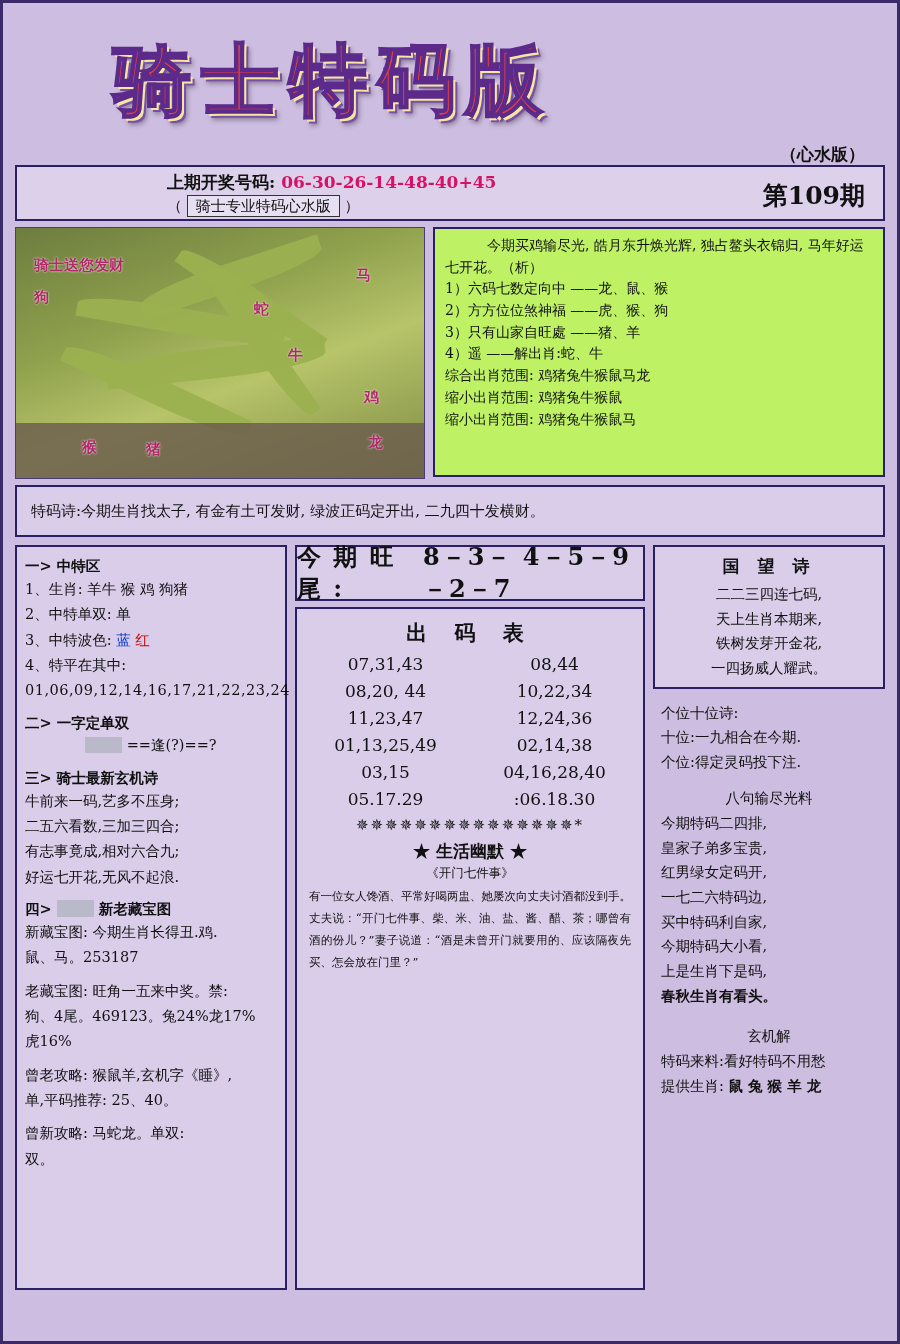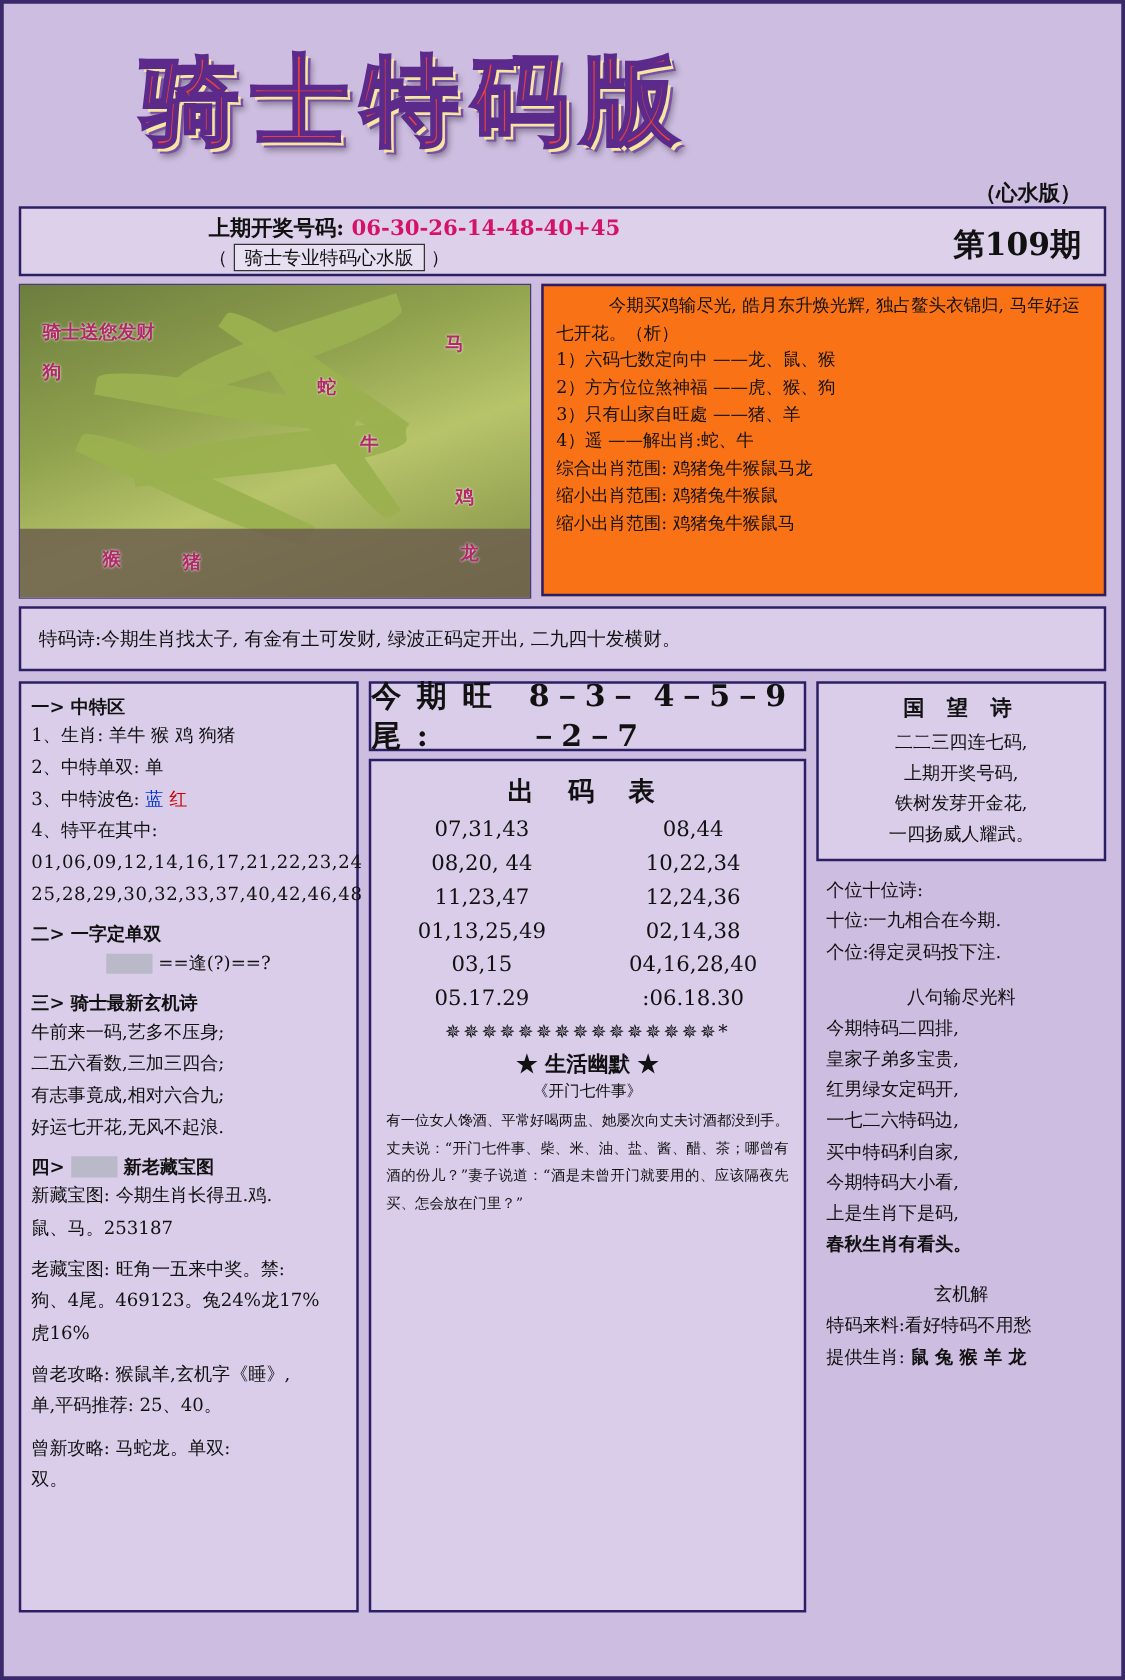--- a/index.html
+++ b/index.html
@@ -26,21 +26,21 @@
   .issue{position:absolute;right:18px;top:12px;font-size:25px;font-weight:bold;color:#111;
      font-family:"DejaVu Serif","Liberation Serif",serif;}
   
   .mid{display:flex;margin:6px 12px 0 12px;gap:8px;height:250px;}
   .photo{position:relative;width:408px;height:250px;border:1px solid #4a3a77;overflow:hidden;
      background:linear-gradient(160deg,#6d7d3f 0%,#8fa14d 35%,#b7c46a 60%,#7d8b42 100%);}
   .leaf{position:absolute;background:#9bb04f;border-radius:50% 0 50% 0;opacity:.95;}
   .photo .zodiac{position:absolute;color:#b02a6a;font-weight:bold;font-size:15px;
       font-family:"DejaVu Serif","Liberation Serif",serif;text-shadow:0 0 2px #fff;}
   .pot{position:absolute;left:0;top:195px;width:100%;height:55px;background:#6d5f4e;opacity:.85;}
-  .analysis{flex:1;border:2px solid #2b1f63;background:#f97316;padding:6px 10px;box-sizing:border-box;
+  .analysis{flex:1;border:2px solid #2b1f63;background:#bef264;padding:6px 10px;box-sizing:border-box;
      font-family:"DejaVu Serif","Liberation Serif",serif;font-size:14px;color:#111;line-height:1.55;}
   .analysis .poem{text-indent:0;}
   
   .special{margin:8px 12px 0 12px;border:2px solid #2b1f63;background:#d9cdea;height:52px;
      display:flex;align-items:center;padding:0 14px;box-sizing:border-box;
      font-family:"DejaVu Serif","Liberation Serif",serif;font-size:15px;color:#111;}
   
   .cols{display:flex;margin:8px 12px 0 12px;gap:8px;height:745px;}
   .col-left{width:272px;border:2px solid #2b1f63;background:#d9cdea;padding:8px 8px;box-sizing:border-box;
      font-family:"DejaVu Serif","Liberation Serif",serif;font-size:14.5px;color:#111;line-height:1.5;}
@@ -138,21 +138,20 @@
         <span>2、中特单双:</span>
         <span>单</span>
       </div>
       <div class="sec-t">
         <span>3、中特波色:</span>
         <span class="blue">蓝</span>
         <span class="red">红</span>
       </div>
       <div class="sec-t">4、特平在其中:</div>
       <div class="sec-t" style="letter-spacing:0.5px;">01,06,09,12,14,16,17,21,22,23,24</div>
-      <div class="sec-t" style="letter-spacing:0.5px;">25,28,29,30,32,33,37,40,42,46,48</div>
 
       <div class="strong m6">二&gt; 一字定单双</div>
       <div class="sec-t center">
         <span class="grey-hi">&nbsp;</span>
         <span>==逢(?)==?</span>
       </div>
 
       <div class="strong m6">三&gt; 骑士最新玄机诗</div>
       <div class="sec-t">牛前来一码,艺多不压身;</div>
       <div class="sec-t">二五六看数,三加三四合;</div>
@@ -219,21 +218,21 @@
         <div class="humor-title">★ 生活幽默 ★</div>
         <div class="humor-sub">《开门七件事》</div>
         <div class="humor-body">有一位女人馋酒、平常好喝两盅、她屡次向丈夫讨酒都没到手。丈夫说：“开门七件事、柴、米、油、盐、酱、醋、茶；哪曾有酒的份儿？”妻子说道：“酒是未曾开门就要用的、应该隔夜先买、怎会放在门里？”</div>
       </div>
     </div>
 
     <div class="col-right">
       <div class="rbox">
         <div class="rt">国 望 诗</div>
         <div class="rl">二二三四连七码,</div>
-        <div class="rl">上期开奖号码,</div>
+        <div class="rl">天上生肖本期来,</div>
         <div class="rl">铁树发芽开金花,</div>
         <div class="rl">一四扬威人耀武。</div>
       </div>
 
       <div class="rbox" style="flex:1;border:none;background:transparent;padding:6px 8px;">
         <div class="rl" style="text-align:left;">个位十位诗:</div>
         <div class="rl" style="text-align:left;">十位:一九相合在今期.</div>
         <div class="rl" style="text-align:left;">个位:得定灵码投下注.</div>
 
         <div class="rl" style="margin-top:12px;">八句输尽光料</div>

